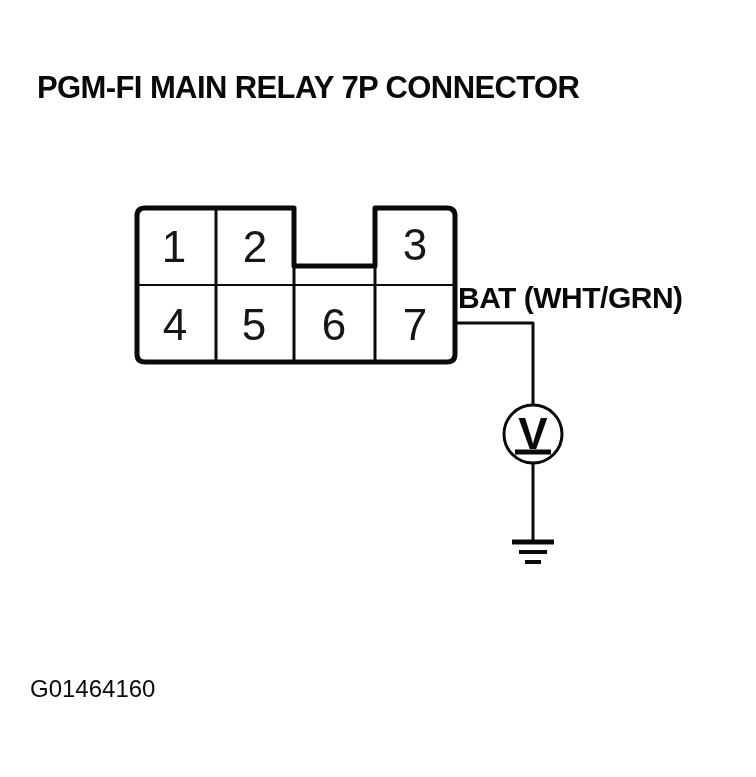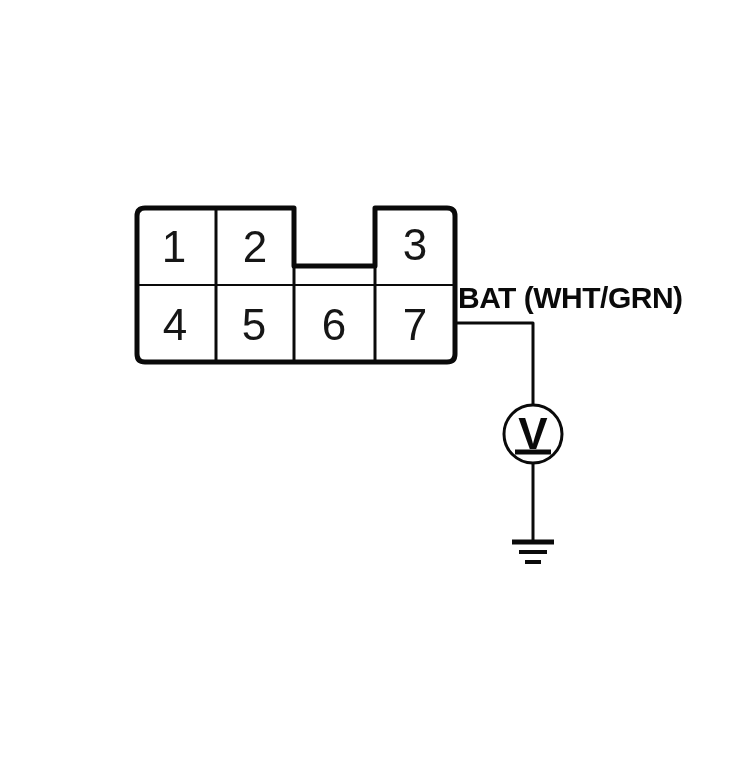--- a/index.html
+++ b/index.html
@@ -71,20 +71,21 @@
     color: #0a0a0a;
     white-space: nowrap;
     line-height: 1.1;
   }
 </style>
 </head>
 <body>
 
 <div class="page">
 
+  <h1 class="title">PGM-FI MAIN RELAY 7P CONNECTOR</h1>
 
   <svg class="diagram-svg" width="756" height="777" viewBox="0 0 756 777">
 
     <path d="M145,208 L294,208 L294,266 L375,266 L375,208 L447,208
              Q455,208 455,216 L455,354 Q455,362 447,362 L145,362
              Q137,362 137,354 L137,216 Q137,208 145,208 Z" fill="none" stroke="#0a0a0a" stroke-width="5" stroke-linejoin="round"></path>
 
     <line x1="216" y1="208" x2="216" y2="362" stroke="#0a0a0a" stroke-width="3"></line>
     <line x1="294" y1="266" x2="294" y2="362" stroke="#0a0a0a" stroke-width="3"></line>
     <line x1="375" y1="266" x2="375" y2="362" stroke="#0a0a0a" stroke-width="3"></line>
@@ -110,14 +111,15 @@
 
     <line x1="533" y1="463" x2="533" y2="542" stroke="#0a0a0a" stroke-width="3"></line>
 
     <g>
       <line x1="512" y1="542" x2="554" y2="542" stroke="#0a0a0a" stroke-width="5"></line>
       <line x1="519" y1="552" x2="547" y2="552" stroke="#0a0a0a" stroke-width="4"></line>
       <line x1="525" y1="562" x2="541" y2="562" stroke="#0a0a0a" stroke-width="4"></line>
     </g>
   </svg>
 
+  <div class="figcode">G01464160</div>
 
 </div>
 
 </body></html>

